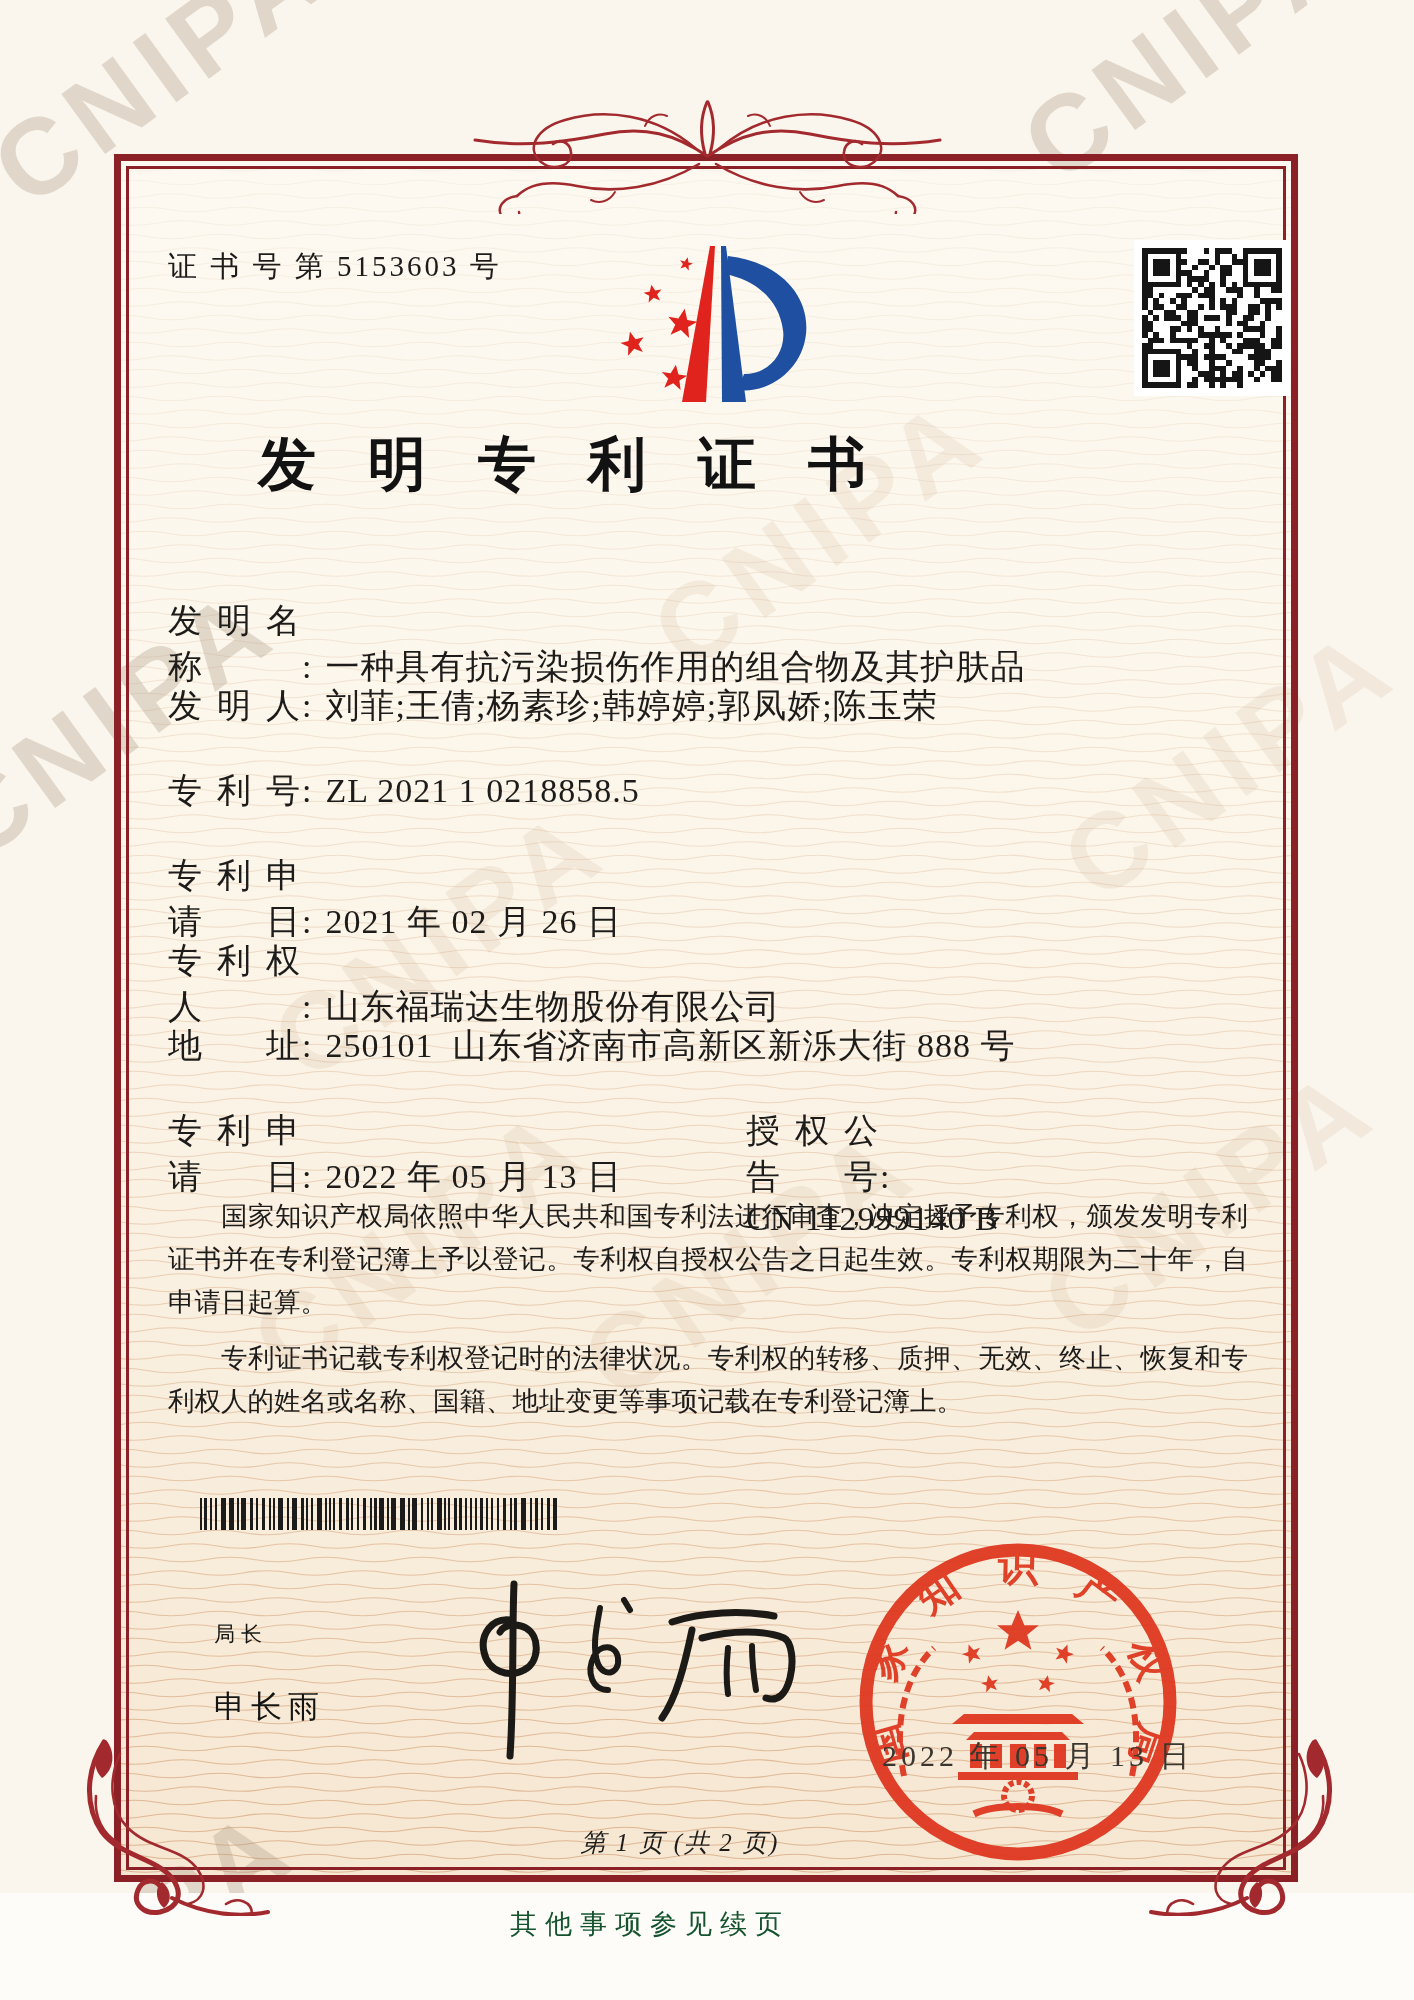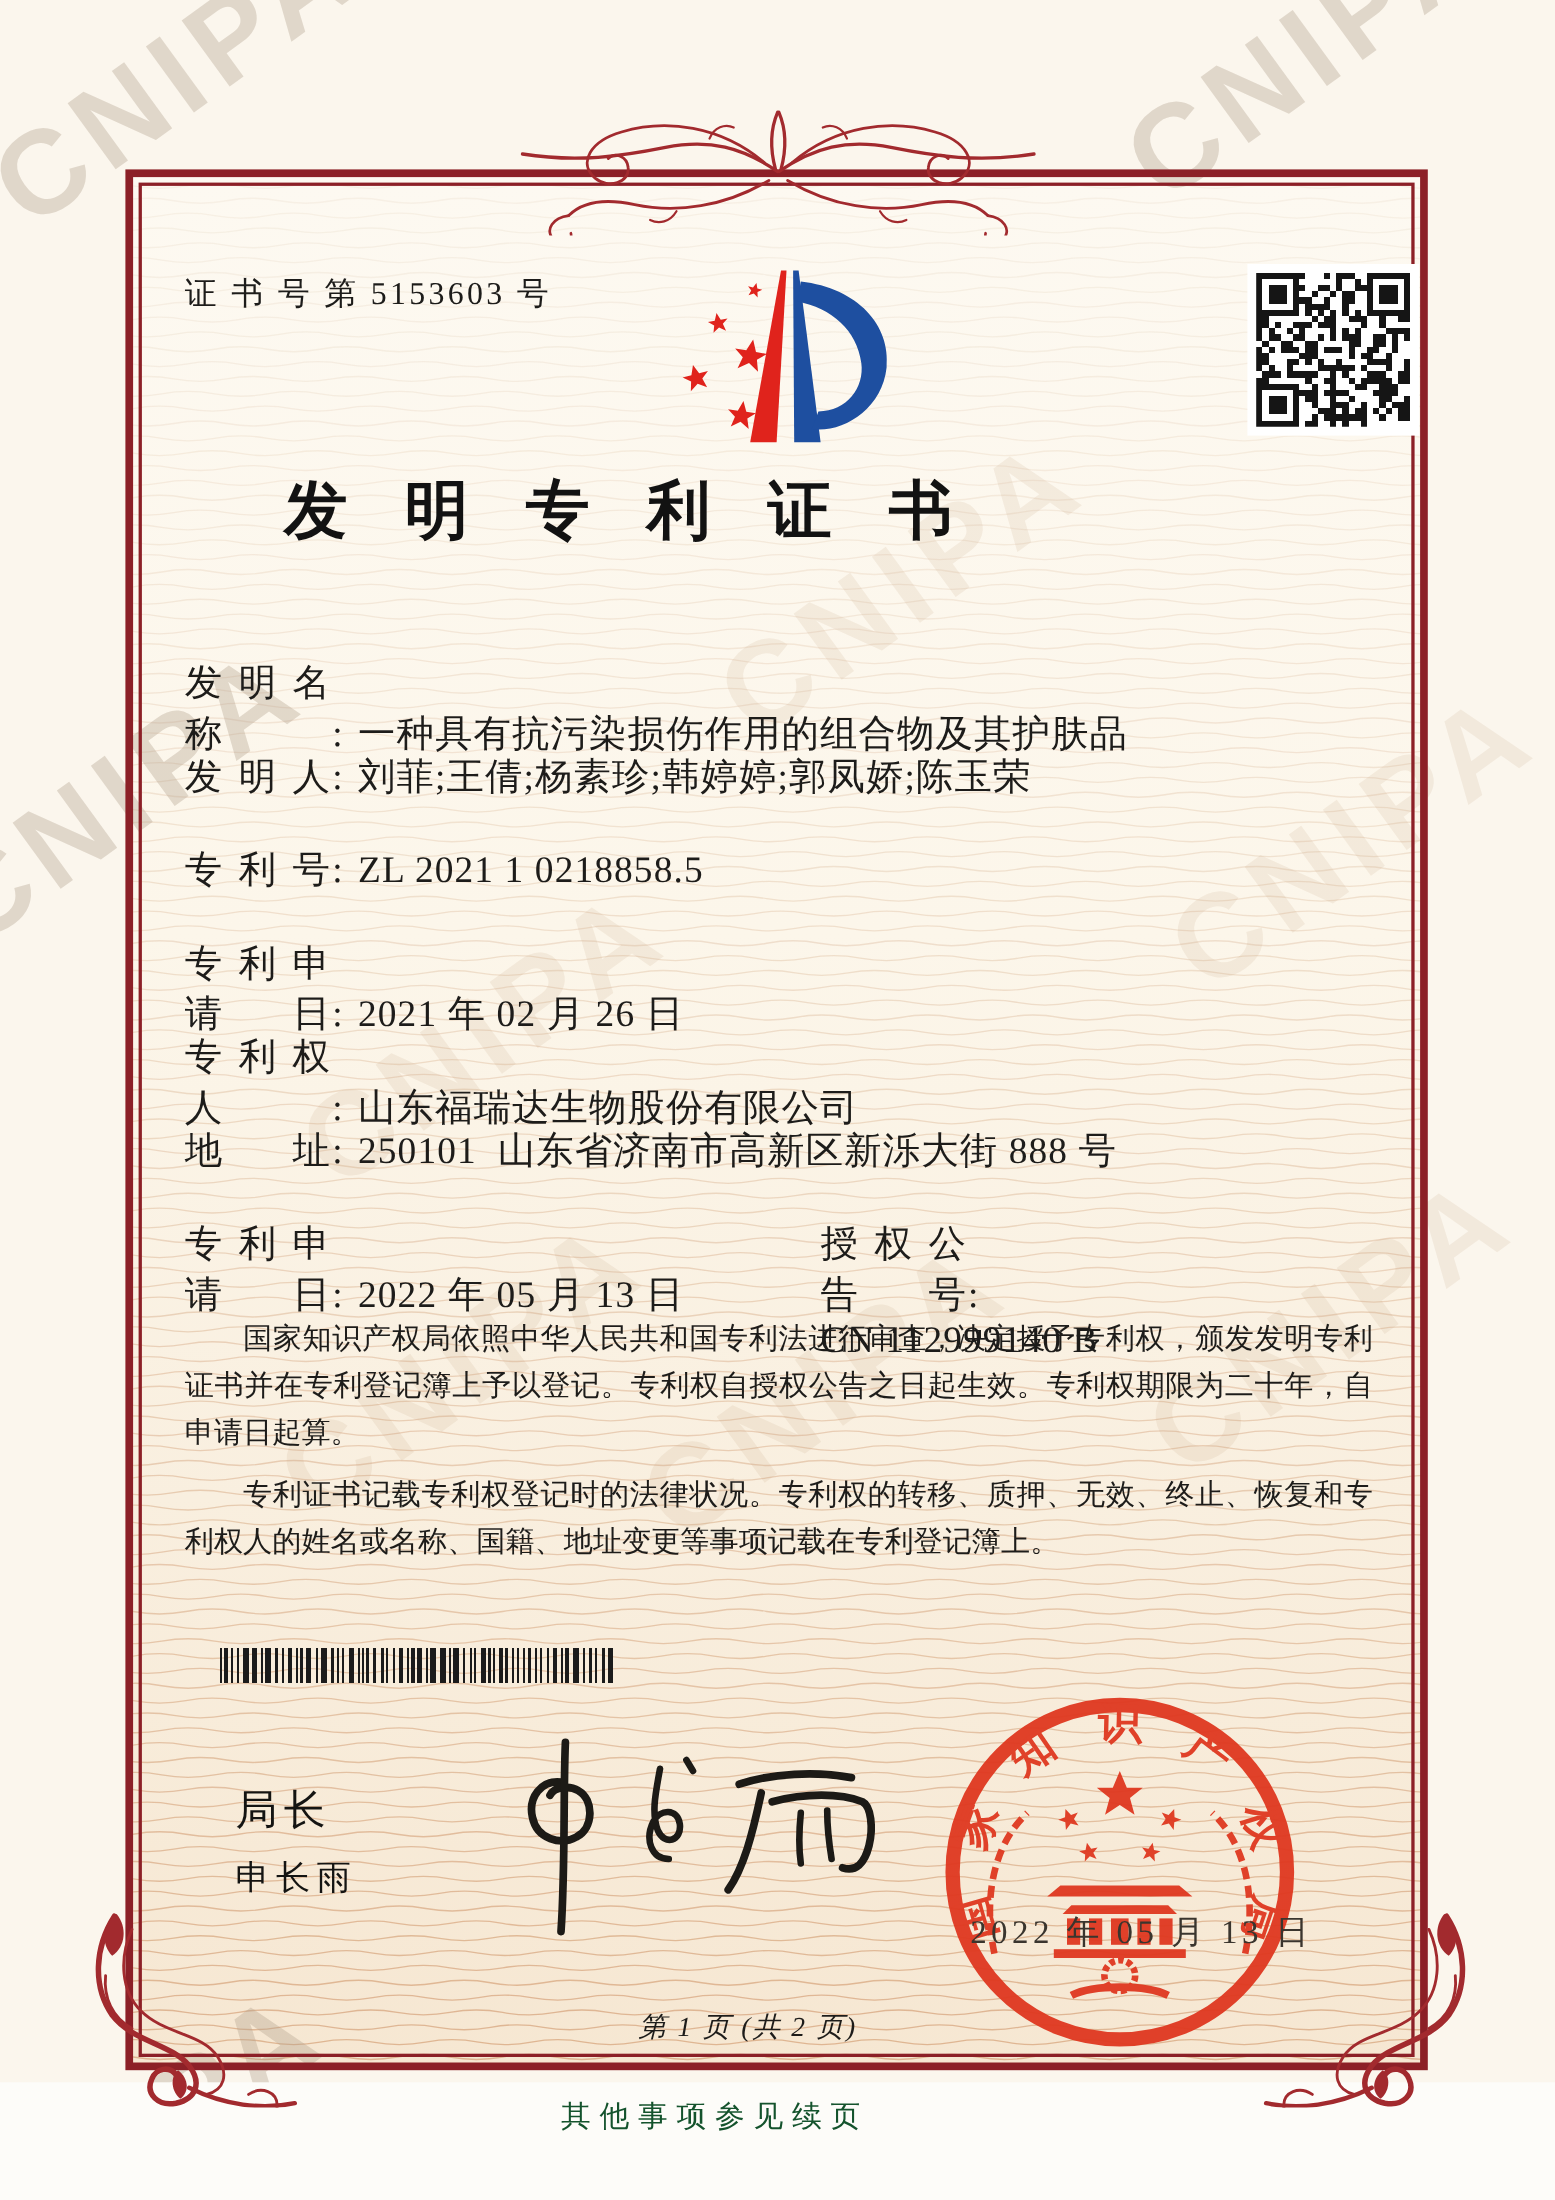--- a/index.html
+++ b/index.html
@@ -37,21 +37,21 @@
   .fcolon{display:inline-block;margin:0 14px 0 2px;}
   .fvalue{letter-spacing:1px;white-space:pre;}
   .grant-second{position:absolute;left:578px;top:0;}
   
   .paras{position:absolute;left:168px;top:1166px;width:1080px;z-index:4;
          font-size:26.5px;line-height:1.63;text-align:justify;margin-top:29px;}
   .paras p{margin:0 0 12px 0;text-indent:2em;}
   .barcode{position:absolute;left:200px;top:1498px;z-index:4;}
   
   .sig-title{position:absolute;left:214px;top:1620px;z-index:4;font-family:"Liberation Sans",sans-serif;
-             font-size:38px;letter-spacing:6px;color:#141412;}
+             font-size:21px;letter-spacing:6px;color:#141412;}
   .sig-name{position:absolute;left:214px;top:1686px;z-index:4;font-family:"Liberation Sans",sans-serif;
             font-size:31px;letter-spacing:6px;color:#141412;}
   .autograph{position:absolute;left:392px;top:1578px;z-index:4;}
   .autograph path{stroke:#1c1a16;fill:none;stroke-linecap:round;stroke-linejoin:round;}
   .seal{position:absolute;left:848px;top:1532px;z-index:5;opacity:.95;}
   .seal .sr{fill:var(--seal_red,#df3820);stroke:none;}
   .seal .ss{stroke:var(--seal_red,#df3820);fill:none;}
   .seal text{fill:var(--seal_red,#df3820);font-family:"Liberation Serif","DejaVu Serif",serif;
              font-weight:bold;font-size:40px;letter-spacing:6px;}
   .seal-date{position:absolute;left:882px;top:1736px;z-index:6;font-size:30px;letter-spacing:4px;

